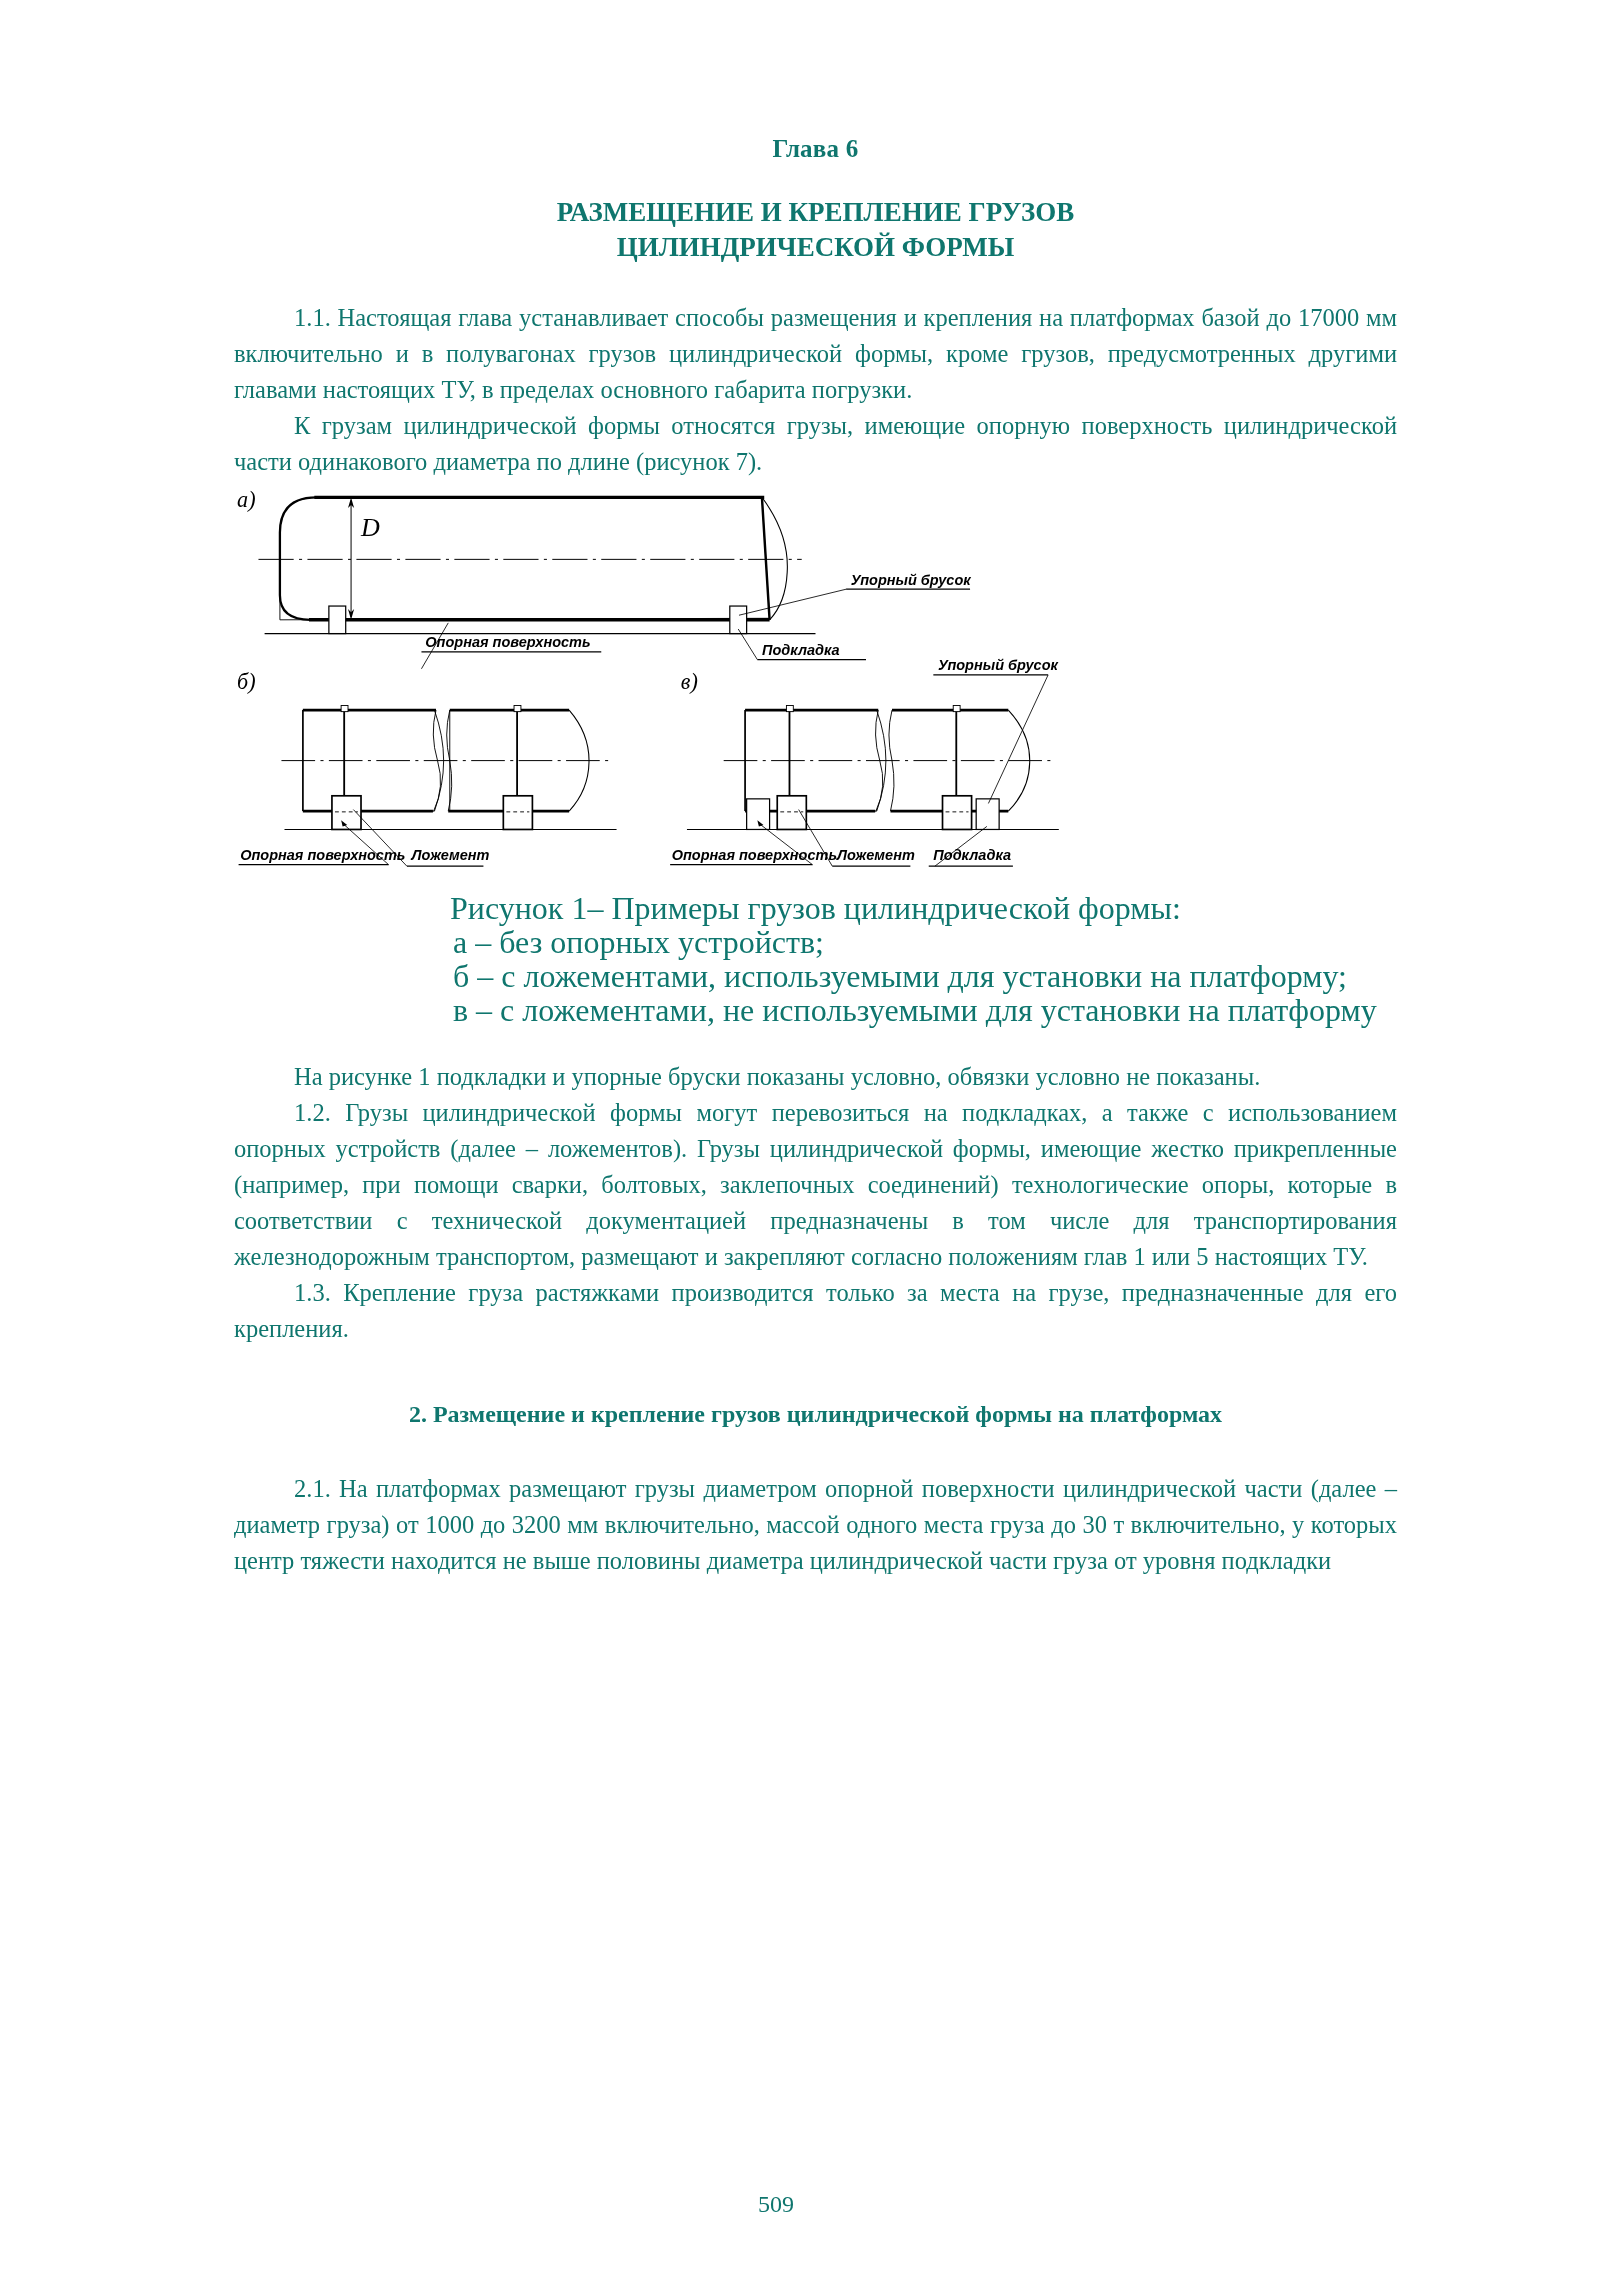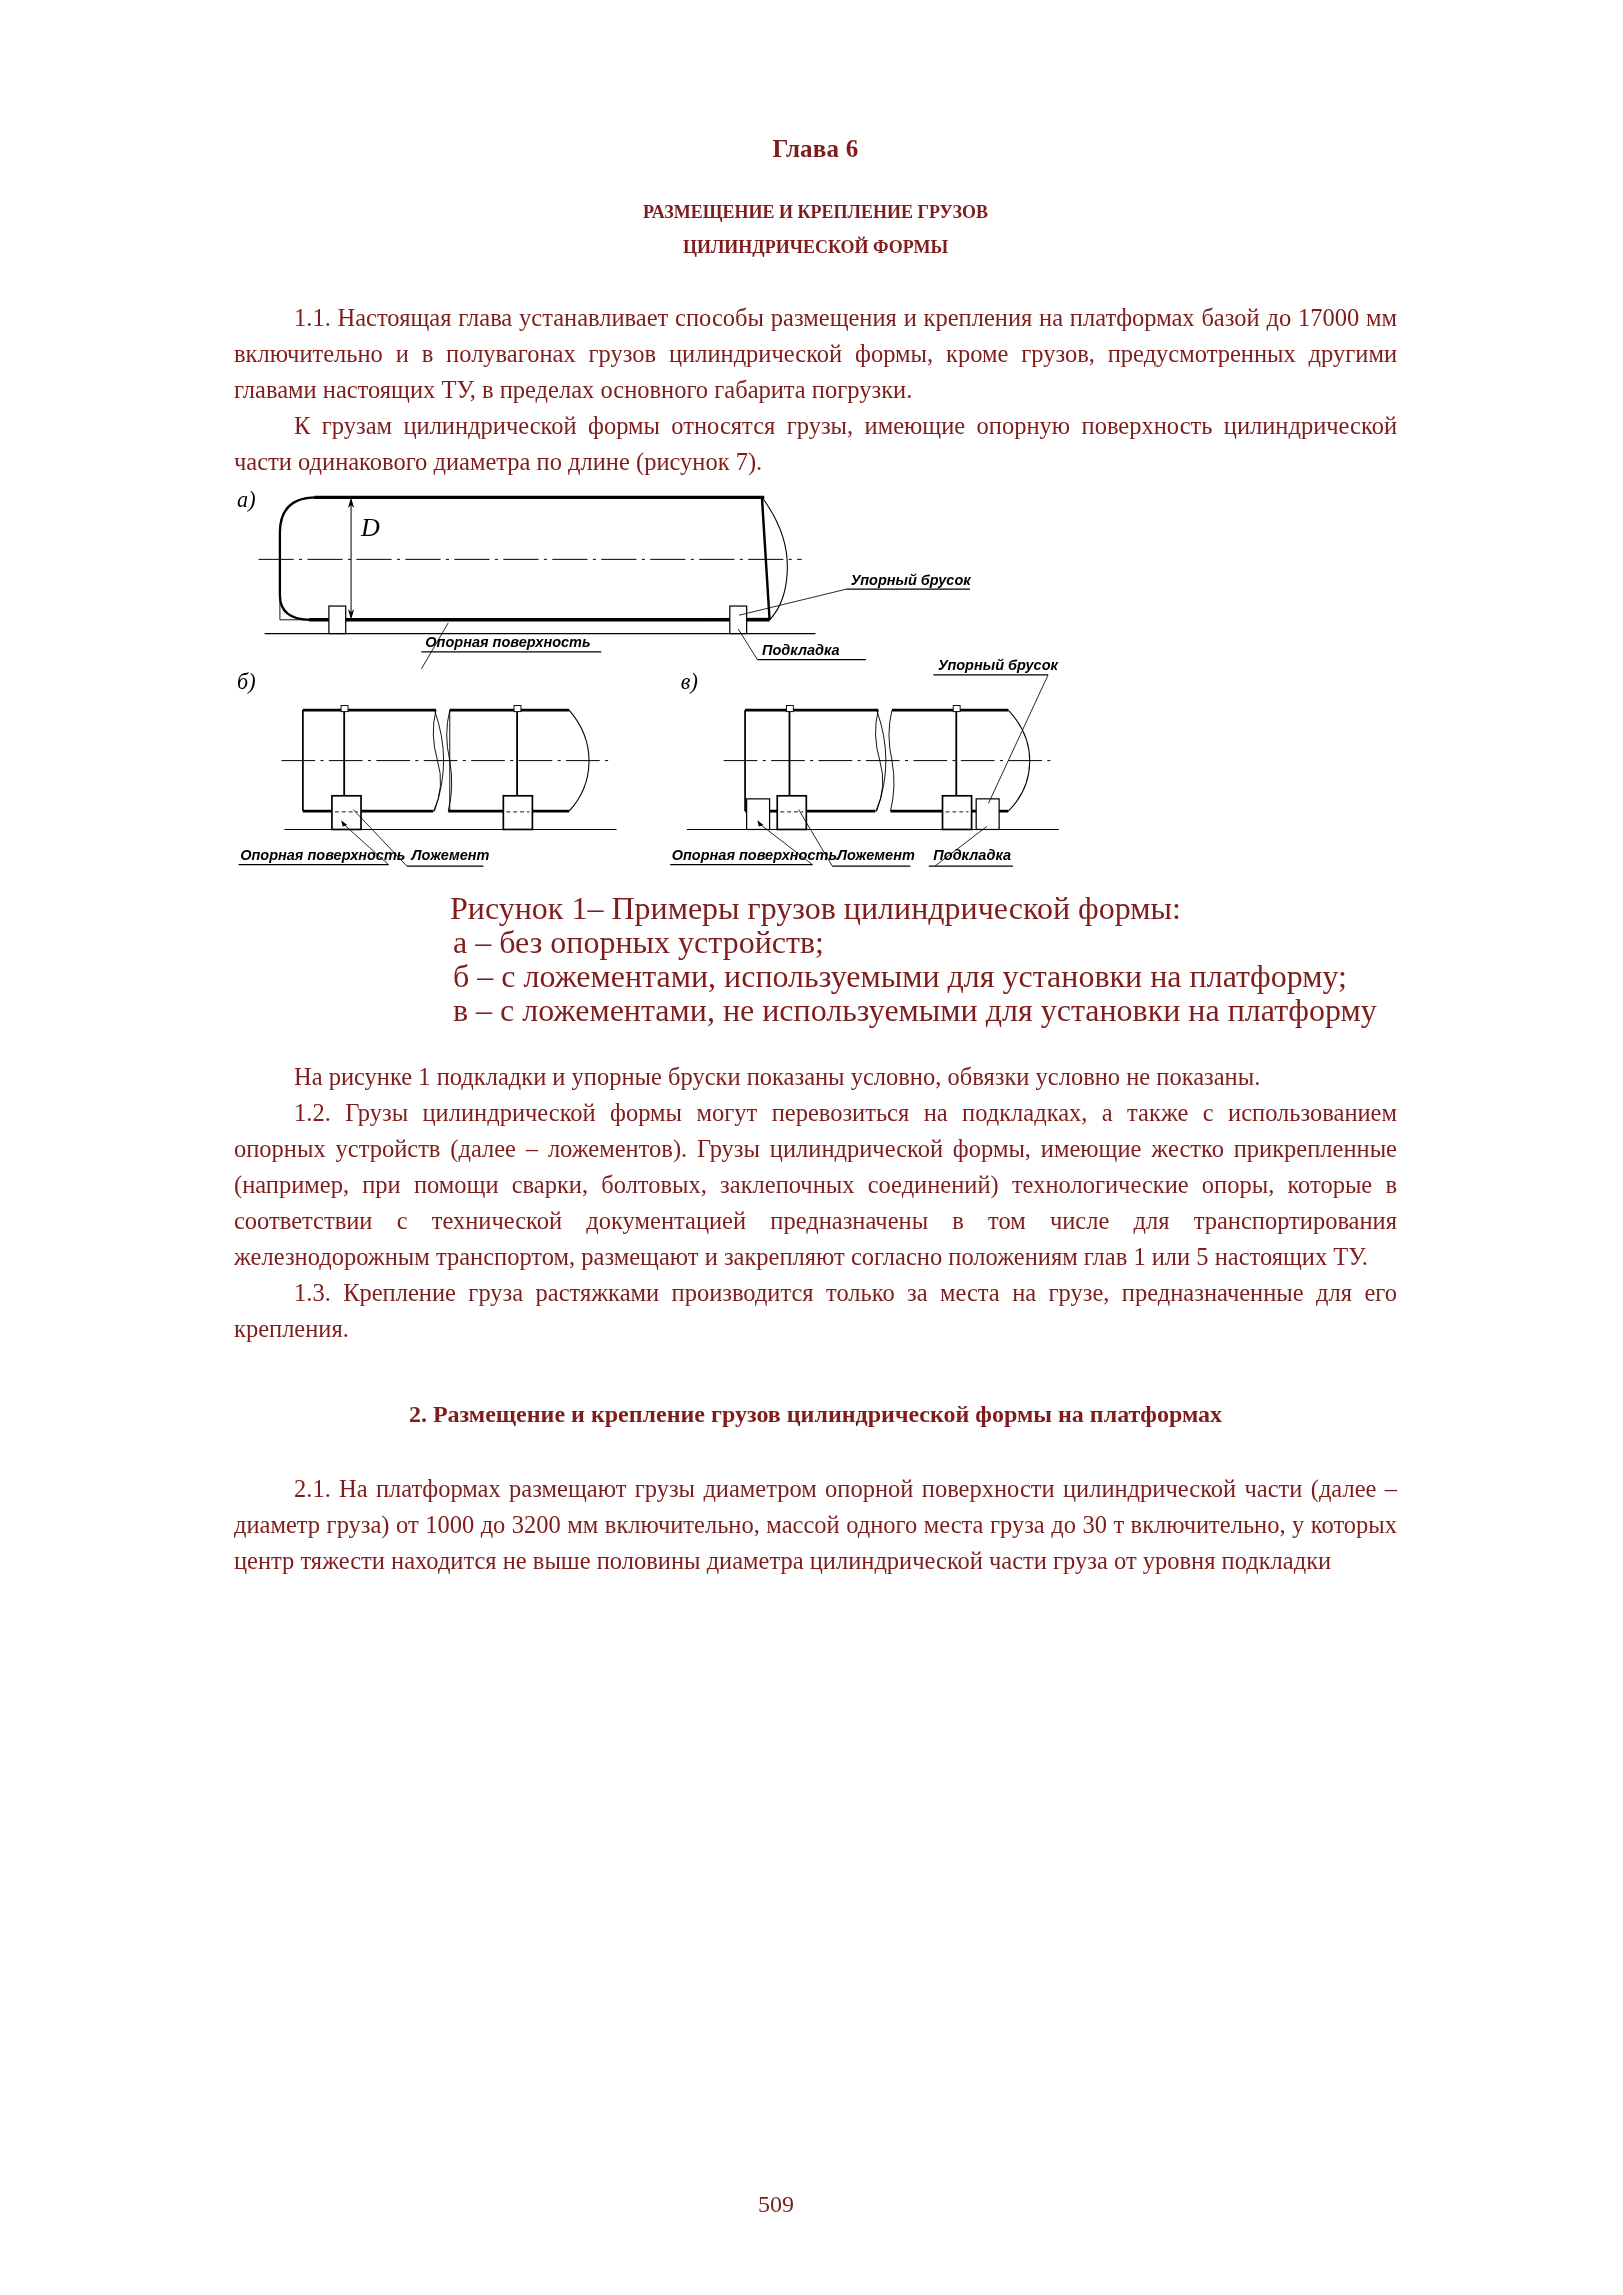--- a/index.html
+++ b/index.html
@@ -7,21 +7,21 @@
     margin: 0;
     padding: 0;
     background: #ffffff;
   }
   .page {
     position: relative;
     width: 1552px;
     height: 2295px;
     background: #ffffff;
     font-family: "Liberation Serif", "DejaVu Serif", serif;
-    color: #7f1d1d;
+    color: #0f766e;
     box-sizing: border-box;
     overflow: hidden;
   }
   .content {
     position: absolute;
     left: 234px;
     top: 0;
     width: 1163px;
   }
 
@@ -29,21 +29,21 @@
   .chapter-title {
     text-align: center;
     font-weight: bold;
     font-size: 25px;
     margin-top: 135px;
     letter-spacing: 0.2px;
   }
   .doc-title {
     text-align: center;
     font-weight: bold;
-    font-size: 18px;
+    font-size: 27px;
     line-height: 35px;
     margin-top: 32px;
   }
   .section-title {
     text-align: center;
     font-weight: bold;
     font-size: 25px;
     margin-top: 37px;
   }
   .section2-title {

